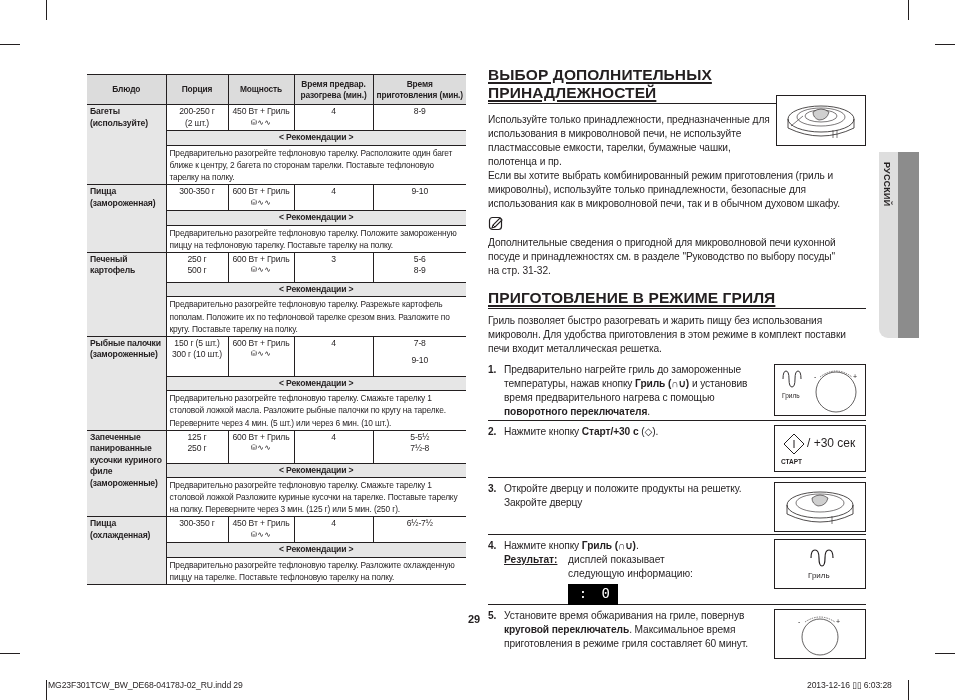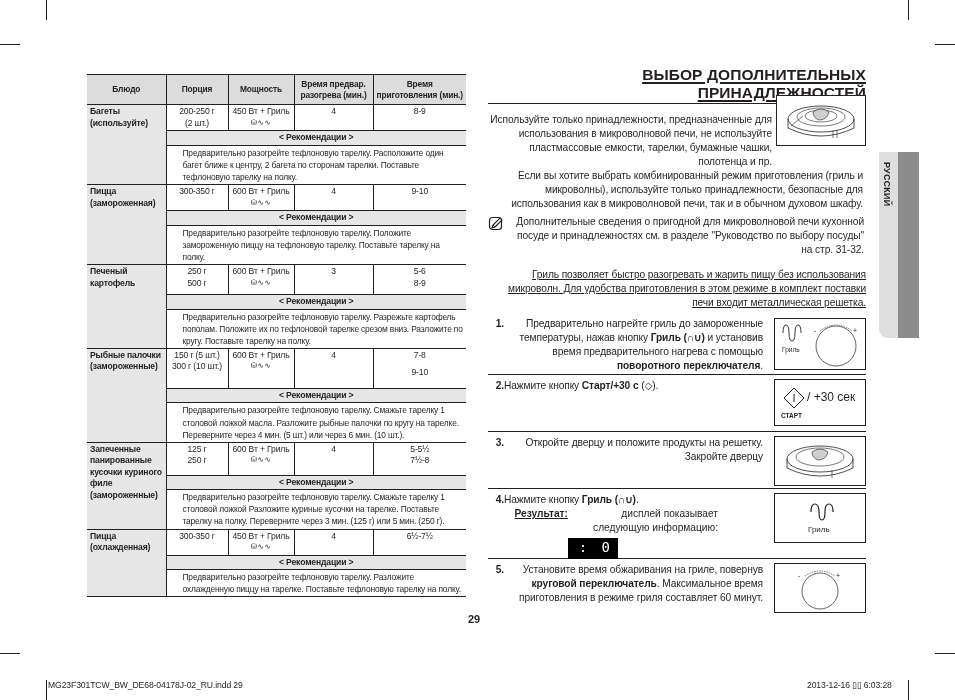--- a/index.html
+++ b/index.html
@@ -13,26 +13,26 @@
   .tbl { position: absolute; left: 87px; top: 74px; width: 379px; border-collapse: collapse; font-size: 8.6px; line-height: 11.6px; letter-spacing: -0.15px; }
   .tbl th { background: #dcdcdc; font-weight: bold; text-align: center; vertical-align: middle; border: 1px solid #231f20; border-top: 1.5px solid #231f20; padding: 2px 2px; height: 30px; font-size: 8.4px; line-height: 10.5px; }
   .tbl th:first-child { border-left: none; }
   .tbl th:last-child { border-right: none; }
   .tbl td { border: 1px solid #231f20; vertical-align: top; padding: 1px 3px; }
   .tbl td:first-child { border-left: none; }
   .tbl td:last-child { border-right: none; }
   .tbl td.dish { background: #e6e6e6; font-weight: bold; width: 79px; padding: 1px 3px; }
   .tbl td.c { text-align: center; }
   .tbl td.rec { background: #e6e6e6; font-weight: bold; text-align: center; padding: 1px 3px; }
-  .tbl td.rectext { padding: 1px 3px 1px 16px; font-size: 8.4px; line-height: 12.1px; }
+  .tbl td.rectext { padding: 1px 3px 1px 3px; font-size: 8.4px; line-height: 12.1px; }
   .tbl tr.last td { border-bottom: 1.5px solid #231f20; }
   .gicon { display: block; font-size: 7.5px; line-height: 9px; letter-spacing: 0.5px; }
 
   
-  .right { position: absolute; left: 488px; top: 66px; width: 378px; text-align: right; }
+  .right { position: absolute; left: 488px; top: 66px; width: 378px; }
   .h1 { font-weight: bold; font-size: 15.5px; letter-spacing: 0.1px; line-height: 18px; border-bottom: 1.3px solid #231f20; padding-bottom: 1px; text-decoration: underline; text-decoration-thickness: 1.5px; text-underline-offset: 2px; }
   .p { font-size: 10.2px; line-height: 14px; letter-spacing: -0.1px; }
   .figbox { position: absolute; border: 1px solid #231f20; background: #fff; }
   .note { display: flex; gap: 4px; }
   .note-icon { width: 16px; height: 16px; flex: none; margin-top: 1px; }
   .steprow { position: relative; border-bottom: 1.3px solid #231f20; }
   .step { display: flex; font-size: 10.2px; line-height: 14px; letter-spacing: -0.1px; }
   .step .num { font-weight: bold; width: 16px; flex: none; }
   .step b { font-weight: bold; }
   .result { display: flex; font-size: 10.2px; line-height: 14px; }
@@ -170,32 +170,33 @@
         <path d="M11 23 L11 32 Q44 48 77 32 L77 23" fill="none" stroke="#231f20" stroke-width="0.8"></path>
         <ellipse cx="44" cy="21" rx="24" ry="9" fill="none" stroke="#231f20" stroke-width="0.6"></ellipse>
         <ellipse cx="44" cy="20" rx="16" ry="6" fill="none" stroke="#231f20" stroke-width="0.6"></ellipse>
         <path d="M36 16 Q44 10 52 16 Q50 24 42 24 Q36 22 36 16Z" fill="#cfcfcf" stroke="#231f20" stroke-width="0.6"></path>
         <line x1="14" y1="30" x2="26" y2="20" stroke="#231f20" stroke-width="0.6"></line>
         <line x1="56" y1="34" x2="56" y2="42" stroke="#231f20" stroke-width="0.6"></line>
         <line x1="60" y1="34" x2="60" y2="42" stroke="#231f20" stroke-width="0.6"></line>
       </svg>
     </div>
     <div class="p" style="width:375px;">Если вы хотите выбрать комбинированный режим приготовления (гриль и микроволны), используйте только принадлежности, безопасные для использования как в микроволновой печи, так и в обычном духовом шкафу.</div>
-    <div class="note p" style="margin-top:4px;">
+    <div class="note p" style="margin-top:4px;flex-direction:column;">
       <svg class="note-icon" viewBox="0 0 16 16">
         <rect x="1.5" y="1.5" width="12" height="12" rx="3" fill="none" stroke="#231f20" stroke-width="1.2"></rect>
         <path d="M4 12 L5 9 L12 2 L14 4 L7 11 Z" fill="#fff" stroke="#231f20" stroke-width="1.1"></path>
         <line x1="5" y1="9" x2="7" y2="11" stroke="#231f20" stroke-width="1"></line>
       </svg>
       <span style="width:356px;">Дополнительные сведения о пригодной для микроволновой печи кухонной посуде и принадлежностях см. в разделе "Руководство по выбору посуды" на стр. 31-32.</span>
     </div>
   </div>
 
   <div style="position:relative;margin-top:11px;">
-    <div class="p" style="margin-top:5px;width:378px;text-decoration:underline;">Гриль позволяет быстро разогревать и жарить пищу без использования микроволн. Для удобства приготовления в этом режиме в комплект поставки печи входит металлическая решетка.</div>
+    <div class="h1">ПРИГОТОВЛЕНИЕ В РЕЖИМЕ ГРИЛЯ</div>
+    <div class="p" style="margin-top:5px;width:378px;">Гриль позволяет быстро разогревать и жарить пищу без использования микроволн. Для удобства приготовления в этом режиме в комплект поставки печи входит металлическая решетка.</div>
 
     <div class="steprow" style="height:61px;margin-top:4px;padding-top:3px;">
       <div class="step" style="width:275px;">
         <span class="num">1.</span>
         <span><span>Предварительно нагрейте гриль до замороженные температуры, нажав кнопку </span><b>Гриль</b> <span style="font-weight:bold;">(∩∪)</span><span> и установив время предварительного нагрева с помощью </span><b>поворотного переключателя</b><span>.</span></span>
       </div>
       <div class="figbox" style="left:286px;top:4px;width:92px;height:52px;">
         <svg width="90" height="50" viewBox="0 0 90 50">
           <path d="M8 14 Q8 6 11 6 Q14 6 14 14 Q14 22 17 22 Q20 22 20 14 Q20 6 23 6 Q26 6 26 14" fill="none" stroke="#231f20" stroke-width="0.9"></path>
           <circle cx="61" cy="27" r="20" fill="none" stroke="#231f20" stroke-width="0.7"></circle>

